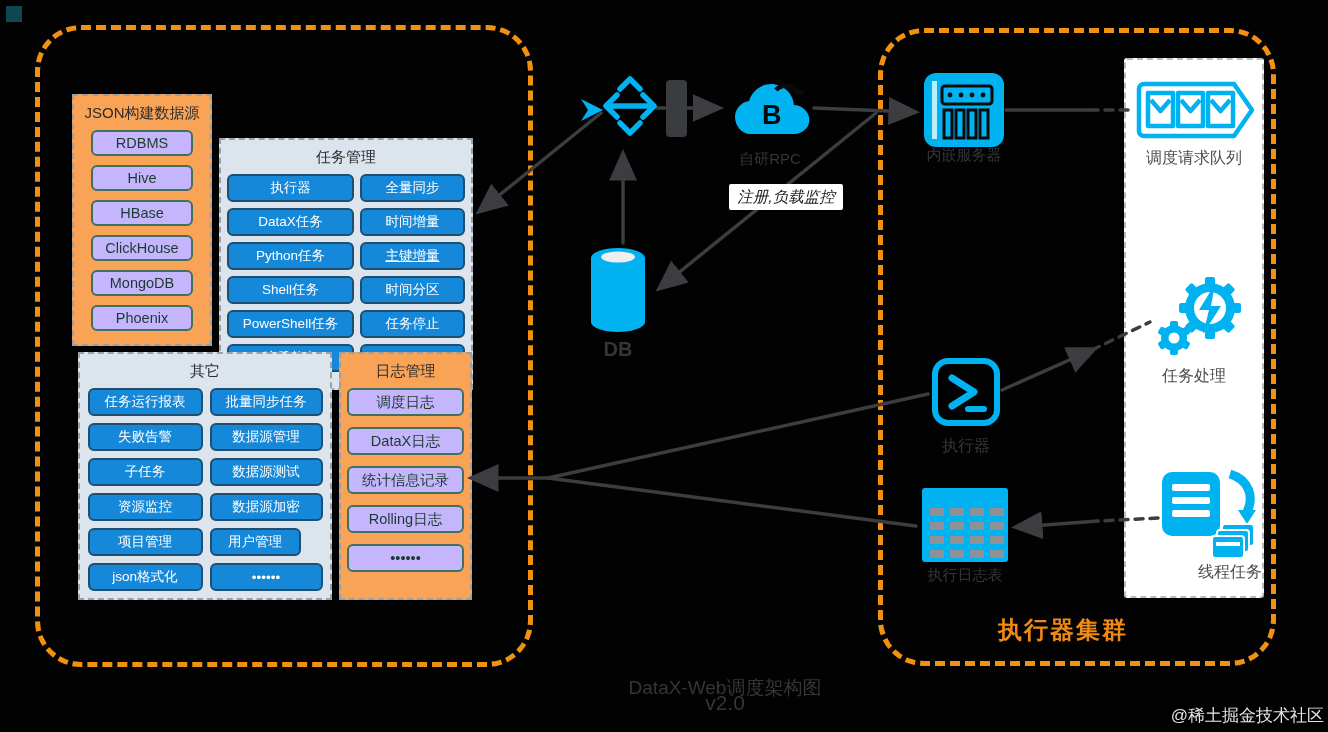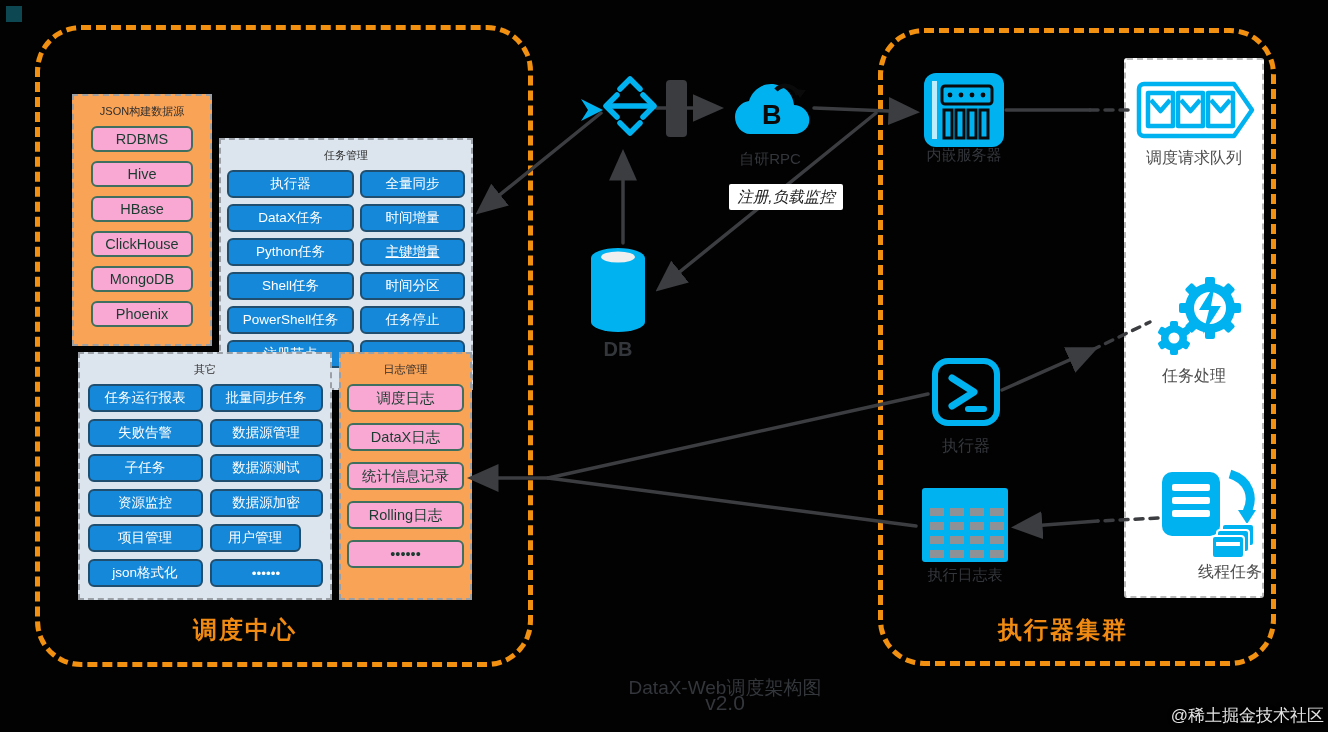--- a/index.html
+++ b/index.html
@@ -3,23 +3,23 @@
 <meta charset="utf-8">
 <style>
   html,body{margin:0;padding:0;background:#000;}
   .stage{position:relative;width:1328px;height:732px;background:#020202;overflow:hidden;
          font-family:"Liberation Sans","DejaVu Sans",sans-serif;}
   .abs{position:absolute;}
   .obox{position:absolute;border:5px dashed #F29111;border-radius:46px;background:transparent;}
   .panel{position:absolute;border:2px dashed #9aa0a6;box-sizing:border-box;display:flex;flex-direction:column;align-items:center;}
   .panel.orange{background:#F9A357;}
   .panel.gray{background:#DCE4ED;}
-  .ptitle{font-size:11px;color:#2d2d2d;margin:8px 0 7px 0;font-weight:400;}
+  .ptitle{font-size:15px;color:#2d2d2d;margin:8px 0 7px 0;font-weight:400;}
   .btncol{display:flex;flex-direction:column;}
-  .btn-green{background:#f9a8d4;border:2px solid #3F6F5F;border-radius:6px;color:#1B3B30;
+  .btn-green{background:#c4b5fd;border:2px solid #3F6F5F;border-radius:6px;color:#1B3B30;
              display:flex;align-items:center;justify-content:center;font-size:14.5px;box-sizing:border-box;}
   .btn-blue{background:#1588D9;border:2px solid #1F4E6E;border-radius:6px;color:#FFFFFF;
             display:flex;align-items:center;justify-content:center;font-size:13.5px;box-sizing:border-box;}
   .cols{display:flex;flex-direction:row;gap:6px;}
   .boxlabel{position:absolute;color:#F08A12;font-size:24px;font-weight:bold;text-align:center;letter-spacing:2px;}
   .wlabel{position:absolute;color:#4E4E4E;font-size:16px;text-align:center;}
   .darklabel{position:absolute;color:#33363B;text-align:center;}
   .chip{position:absolute;background:#FFFFFF;color:#222;font-size:15.5px;display:flex;align-items:center;justify-content:center;border-radius:2px;}
   .whitepanel{position:absolute;background:#FFFFFF;border:2px dashed #BBBBBB;border-radius:3px;box-sizing:border-box;}
   .wires{position:absolute;left:0;top:0;pointer-events:none;}
@@ -96,21 +96,20 @@
     <div class="ptitle">日志管理</div>
     <div class="btncol" style="gap:11px;">
         <div class="btn-green" style="width: 117px; height: 28px;">调度日志</div>
         <div class="btn-green" style="width: 117px; height: 28px;">DataX日志</div>
         <div class="btn-green" style="width: 117px; height: 28px;">统计信息记录</div>
         <div class="btn-green" style="width: 117px; height: 28px;">Rolling日志</div>
         <div class="btn-green" style="width: 117px; height: 28px;">••••••</div>
       </div>
   </div>
 
-  <div class="boxlabel" style="left:148px;top:614px;width:194px;">调度中心</div>
 
   <div class="obox" style="left:878px;top:28px;width:388px;height:628px;"></div>
   <div class="whitepanel" style="left:1124px;top:58px;width:140px;height:540px;"></div>
   <div class="boxlabel" style="left:963px;top:614px;width:200px;">执行器集群</div>
 
   <svg class="wires" width="1328" height="732">
     <defs>
       <marker id="ah" markerWidth="9" markerHeight="8" refX="7" refY="4" orient="auto">
         <polygon points="0,0 9,4 0,8" fill="#3B3D40"></polygon>
       </marker>

